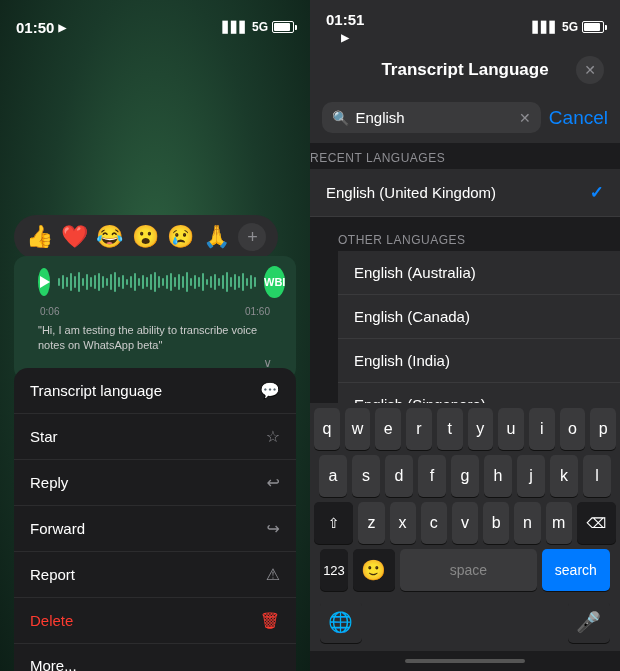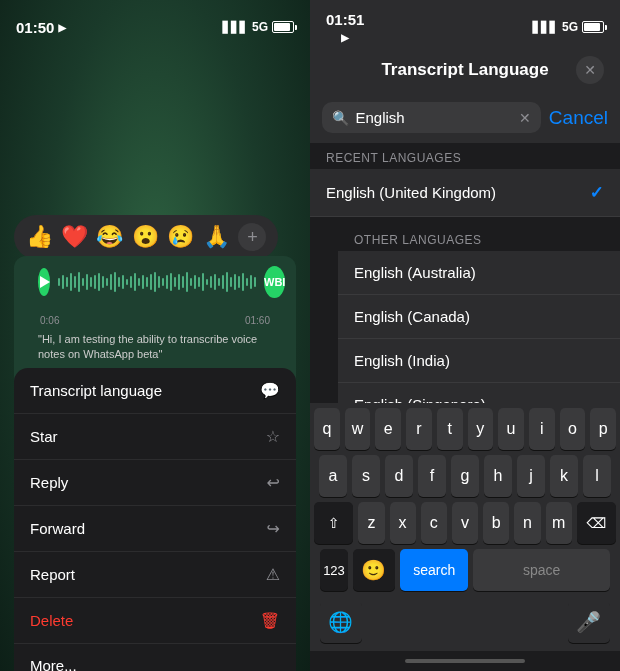--- a/index.html
+++ b/index.html
@@ -162,21 +162,21 @@
       display: flex;
       align-items: center;
       justify-content: center;
       font-size: 11px;
       font-weight: 700;
       color: #fff;
     }
     .voice-times {
       display: flex;
       justify-content: space-between;
-      margin-top: 17px;
+      margin-top: 8px;
       padding: 0 2px;
     }
     .voice-time {
       color: #8e8e93;
       font-size: 10px;
     }
     .voice-caption {
       color: #ccc;
       font-size: 11px;
       margin-top: 6px;
@@ -326,21 +326,21 @@
     
     .lang-list {
       flex: 1;
       overflow-y: auto;
       background: #1c1c1e;
     }
     .lang-section-label {
       color: #8e8e93;
       font-size: 12px;
       font-weight: 500;
-      padding: 8px 16px 4px;
+      padding: 8px 0 4px;
       letter-spacing: 0.5px;
       text-transform: uppercase;
     }
     .lang-item {
       display: flex;
       align-items: center;
       justify-content: space-between;
       padding: 13px 16px;
       background: #2c2c2e;
       border-bottom: 1px solid #3a3a3c;
@@ -701,22 +701,22 @@
       <div class="key">v</div>
       <div class="key">b</div>
       <div class="key">n</div>
       <div class="key">m</div>
       <div class="key dark wide" style="font-size:14px;">⌫</div>
     </div>
 
     <div class="keyboard-bottom">
       <div class="kb-bottom-key kb-num" style="font-size:13px;">123</div>
       <div class="kb-bottom-key kb-emoji">🙂</div>
+      <div class="key space" style="font-size:14px;color:#888;">space</div>
       <div class="key search-key">search</div>
-      <div class="key space" style="font-size:14px;color:#888;">space</div>
     </div>
 
     <div style="display:flex;justify-content:space-between;padding:0 10px 8px;background:#2c2c2e;">
       <div class="kb-bottom-key kb-globe" style="font-size:20px;">🌐</div>
       <div class="kb-bottom-key kb-mic" style="font-size:20px;background:transparent;">🎤</div>
     </div>
   </div>
 
   <div class="home-indicator">
     <div class="home-bar"></div>

